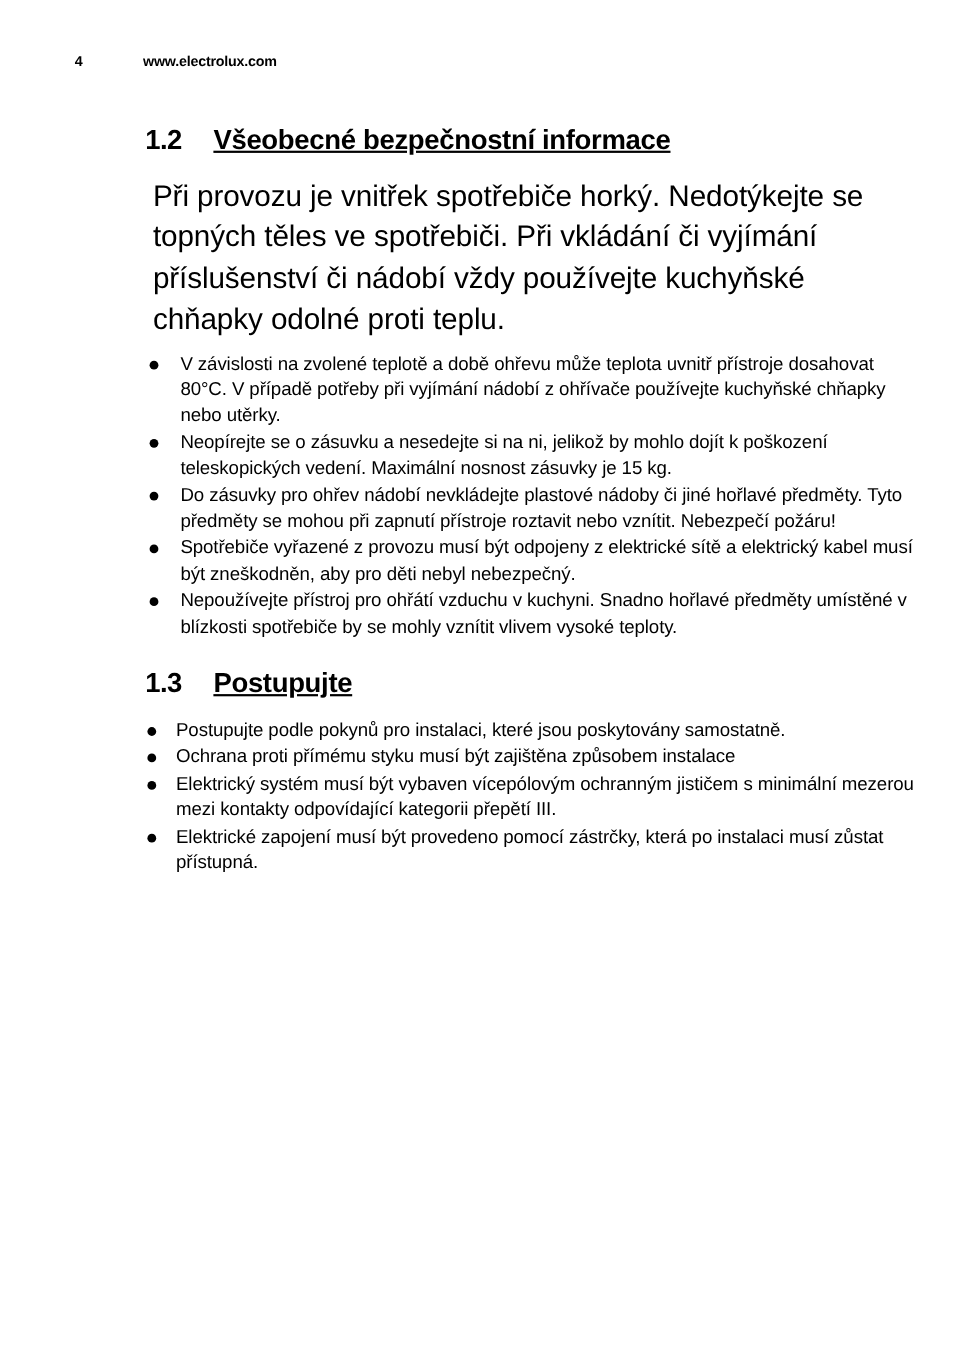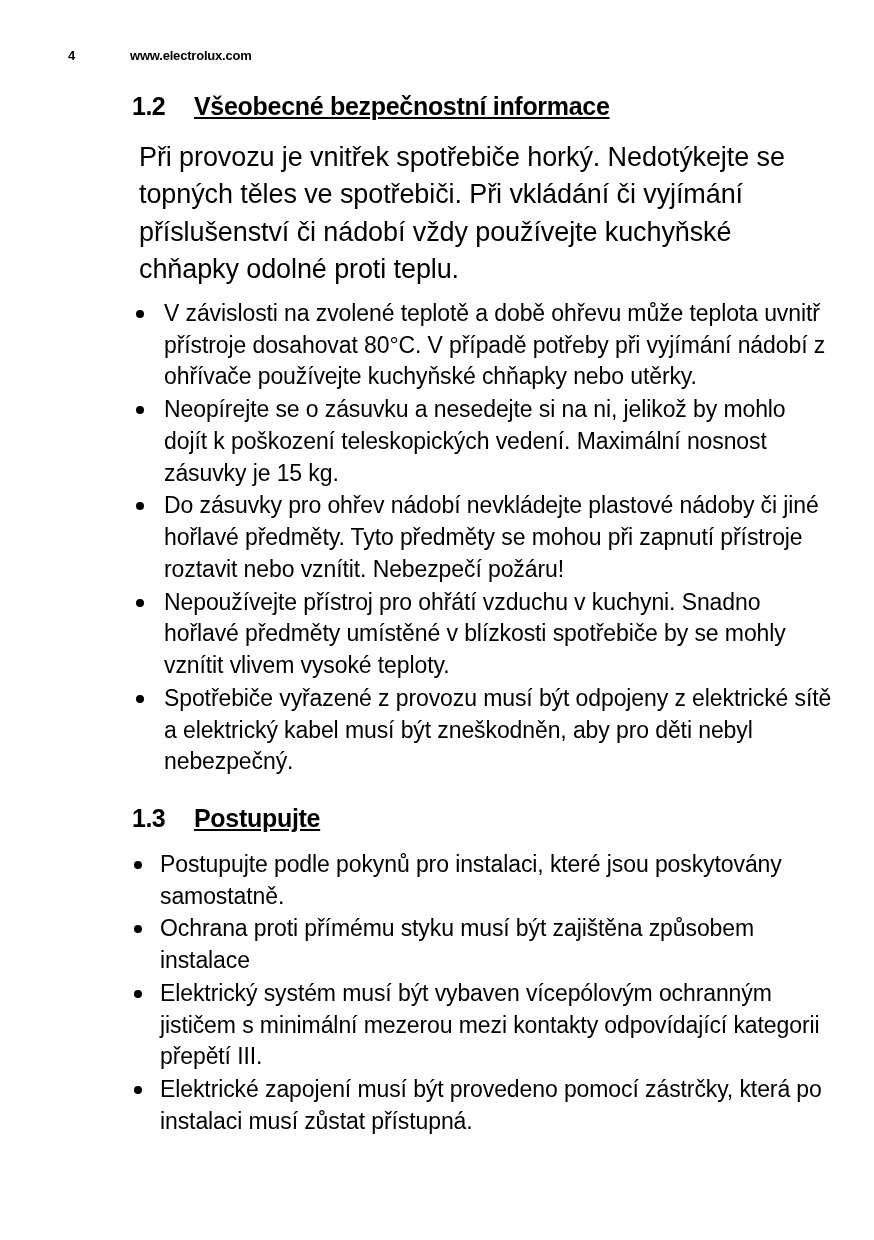--- a/index.html
+++ b/index.html
@@ -35,21 +35,21 @@
     width: 62px;
     display: inline-block;
   }
   .header-url {
     font-size: 13px;
     font-weight: bold;
     letter-spacing: -0.2px;
   }
   .content {
     position: absolute;
-    top: 92px;
+    top: 113px;
     left: 132px;
     width: 700px;
   }
   .section-heading {
     display: flex;
     align-items: baseline;
     margin-top: 0;
     margin-bottom: 18px;
   }
   .section-num {
@@ -75,21 +75,21 @@
     padding-left: 7px;
     letter-spacing: -0.1px;
   }
   ul.bullets {
     list-style: none;
     margin: 0;
     padding: 0;
   }
   ul.bullets li {
     position: relative;
-    font-size: 23px;
+    font-size: 17px;
     line-height: 1.38;
     padding-left: 32px;
     margin-bottom: 1px;
     letter-spacing: -0.1px;
   }
   ul.bullets li .bullet-dot {
     position: absolute;
     left: 4px;
     top: 0.52em;
     width: 8px;
@@ -130,22 +130,22 @@
       <span class="section-num">1.2</span>
       <span class="section-title">Všeobecné bezpečnostní informace</span>
     </div>
 
     <p class="intro-para">Při provozu je vnitřek spotřebiče horký. Nedotýkejte se topných těles ve spotřebiči. Při vkládání či vyjímání příslušenství či nádobí vždy používejte kuchyňské chňapky odolné proti teplu.</p>
 
     <ul class="bullets sec12-list">
       <li><span class="bullet-dot"></span><span>V závislosti na zvolené teplotě a době ohřevu může teplota uvnitř přístroje dosahovat 80°C. V případě potřeby při vyjímání nádobí z ohřívače používejte kuchyňské chňapky nebo utěrky.</span></li>
       <li><span class="bullet-dot"></span><span>Neopírejte se o zásuvku a nesedejte si na ni, jelikož by mohlo dojít k poškození teleskopických vedení. Maximální nosnost zásuvky je 15 kg.</span></li>
       <li><span class="bullet-dot"></span><span>Do zásuvky pro ohřev nádobí nevkládejte plastové nádoby či jiné hořlavé předměty. Tyto předměty se mohou při zapnutí přístroje roztavit nebo vznítit. Nebezpečí požáru!</span></li>
+      <li><span class="bullet-dot"></span><span>Spotřebiče vyřazené z provozu musí být odpojeny z elektrické sítě a elektrický kabel musí být zneškodněn, aby pro děti nebyl nebezpečný.</span></li>
       <li><span class="bullet-dot"></span><span>Nepoužívejte přístroj pro ohřátí vzduchu v kuchyni. Snadno hořlavé předměty umístěné v blízkosti spotřebiče by se mohly vznítit vlivem vysoké teploty.</span></li>
-      <li><span class="bullet-dot"></span><span>Spotřebiče vyřazené z provozu musí být odpojeny z elektrické sítě a elektrický kabel musí být zneškodněn, aby pro děti nebyl nebezpečný.</span></li>
     </ul>
 
     <div class="section-heading heading-13">
       <span class="section-num">1.3</span>
       <span class="section-title regular">Postupujte</span>
     </div>
 
     <div class="block-13">
       <ul class="bullets">
         <li><span class="bullet-dot"></span><span>Postupujte podle pokynů pro instalaci, které jsou poskytovány samostatně.</span></li>

